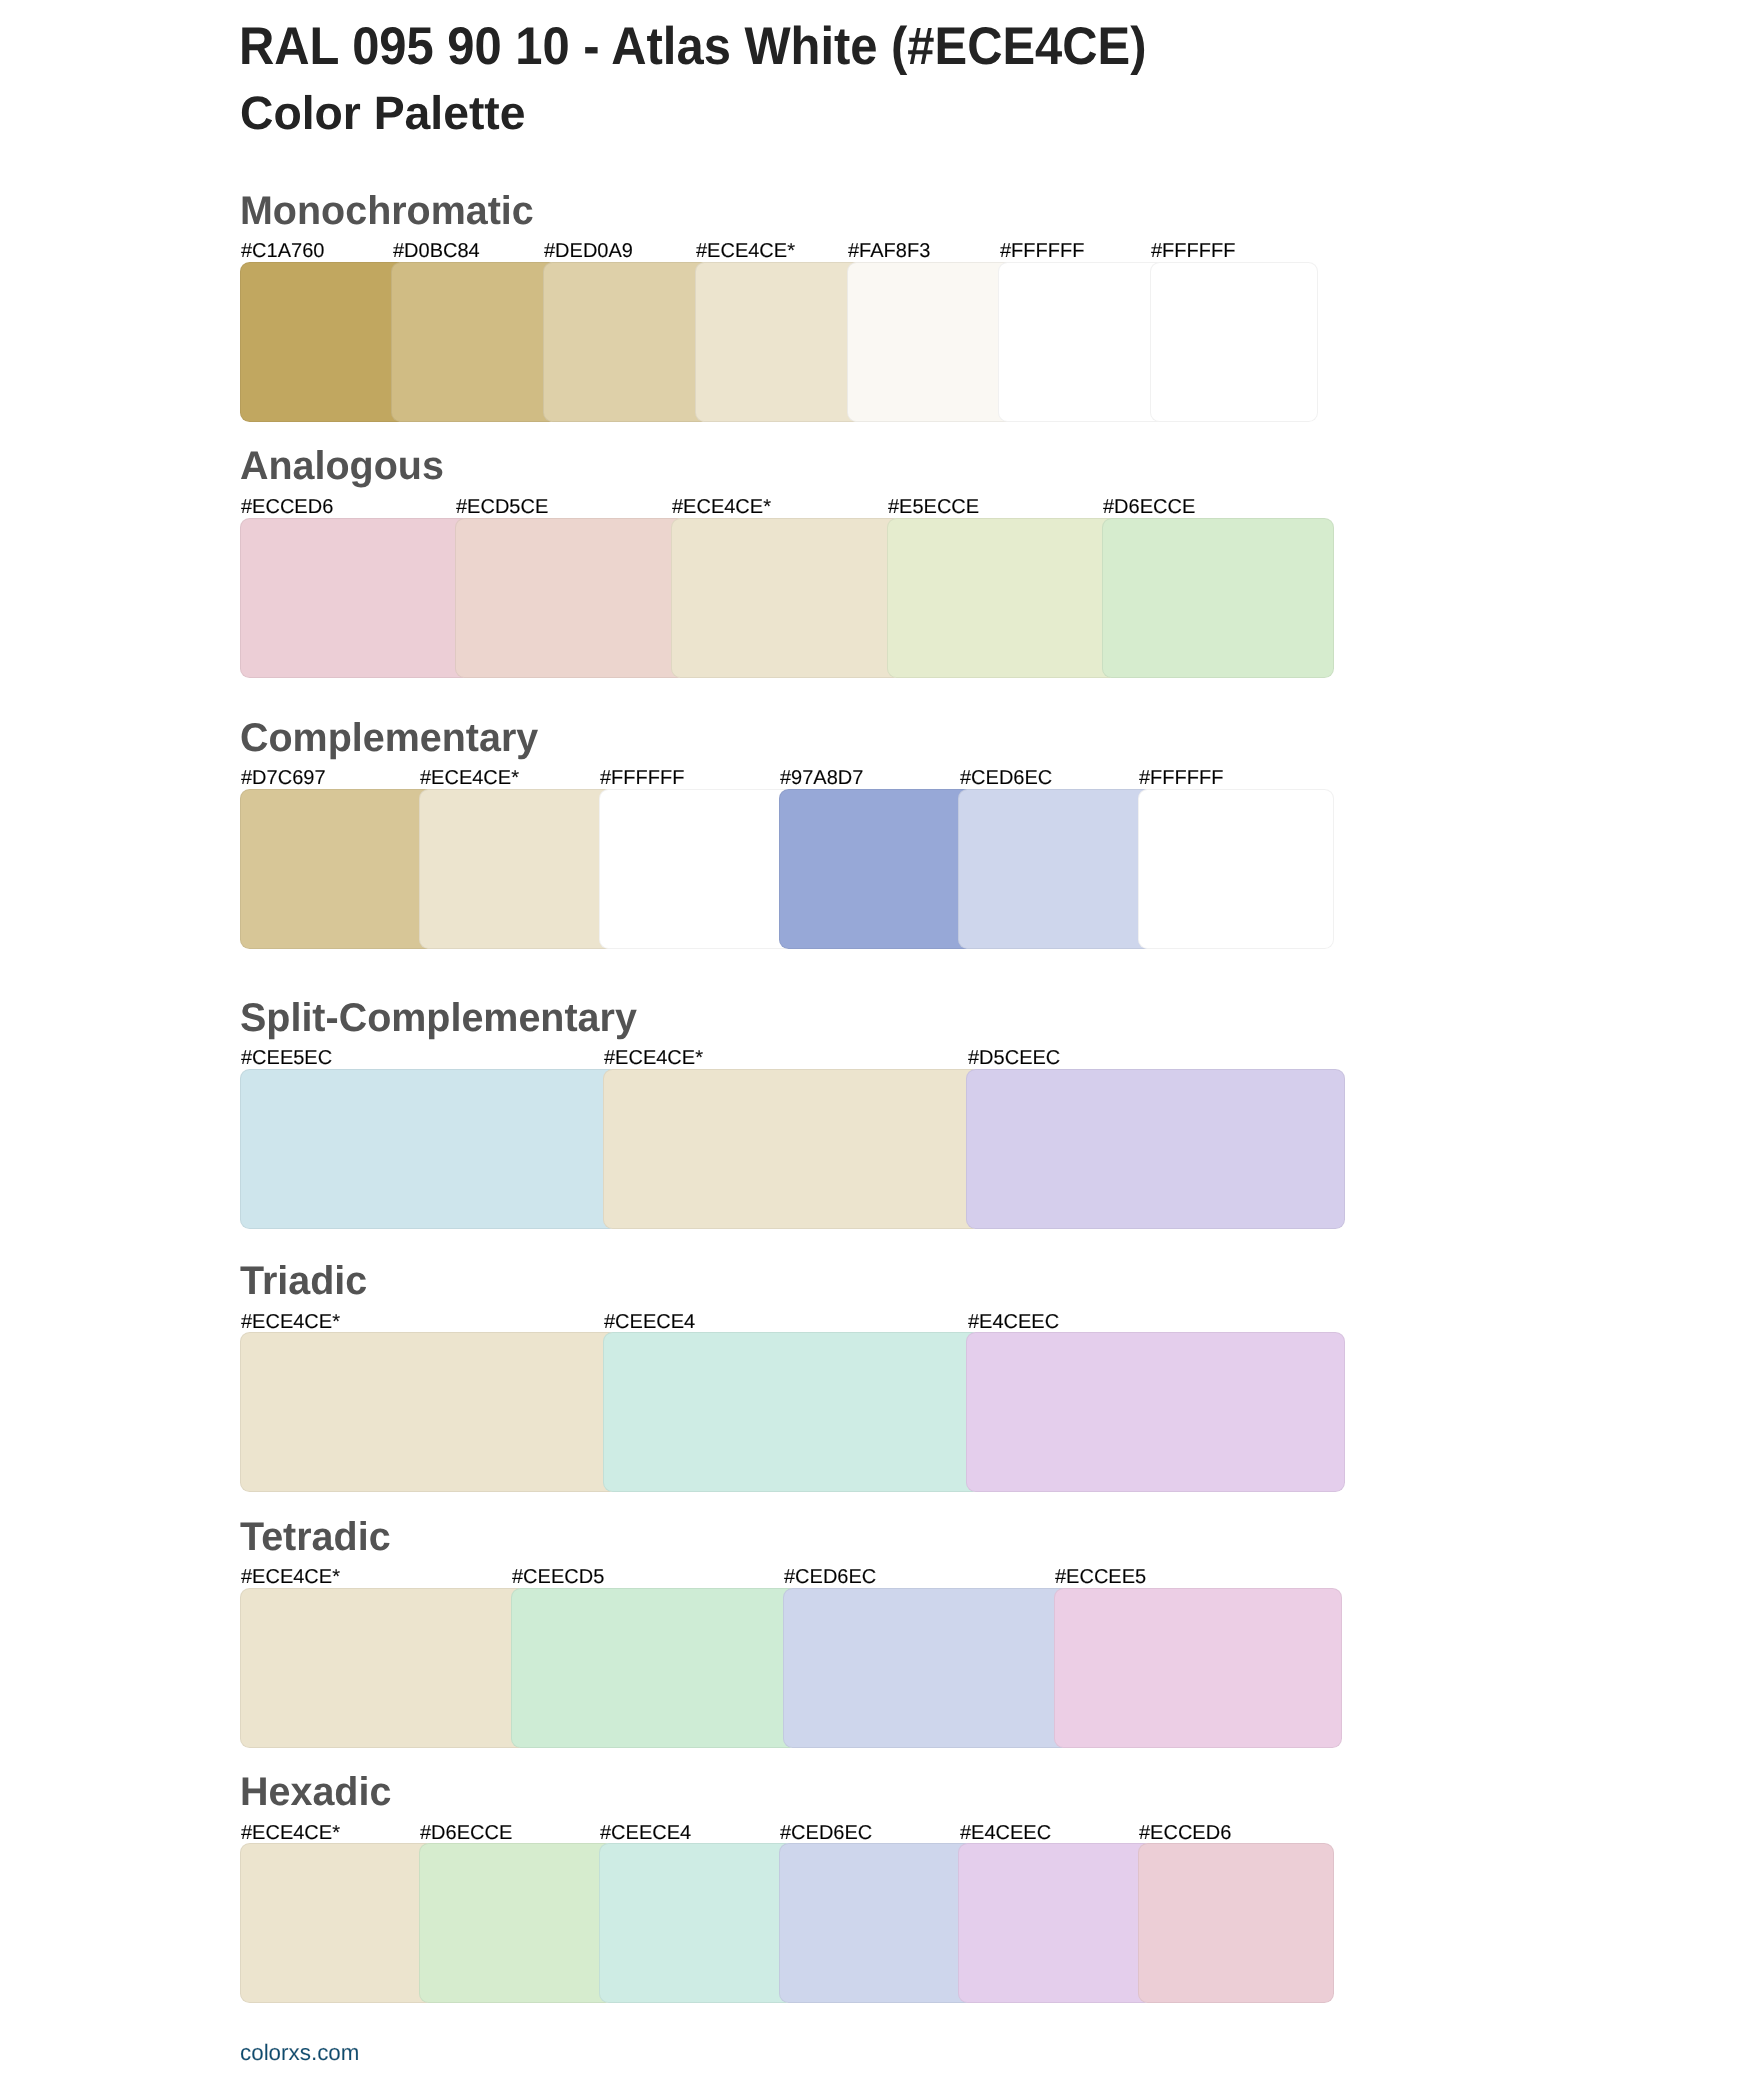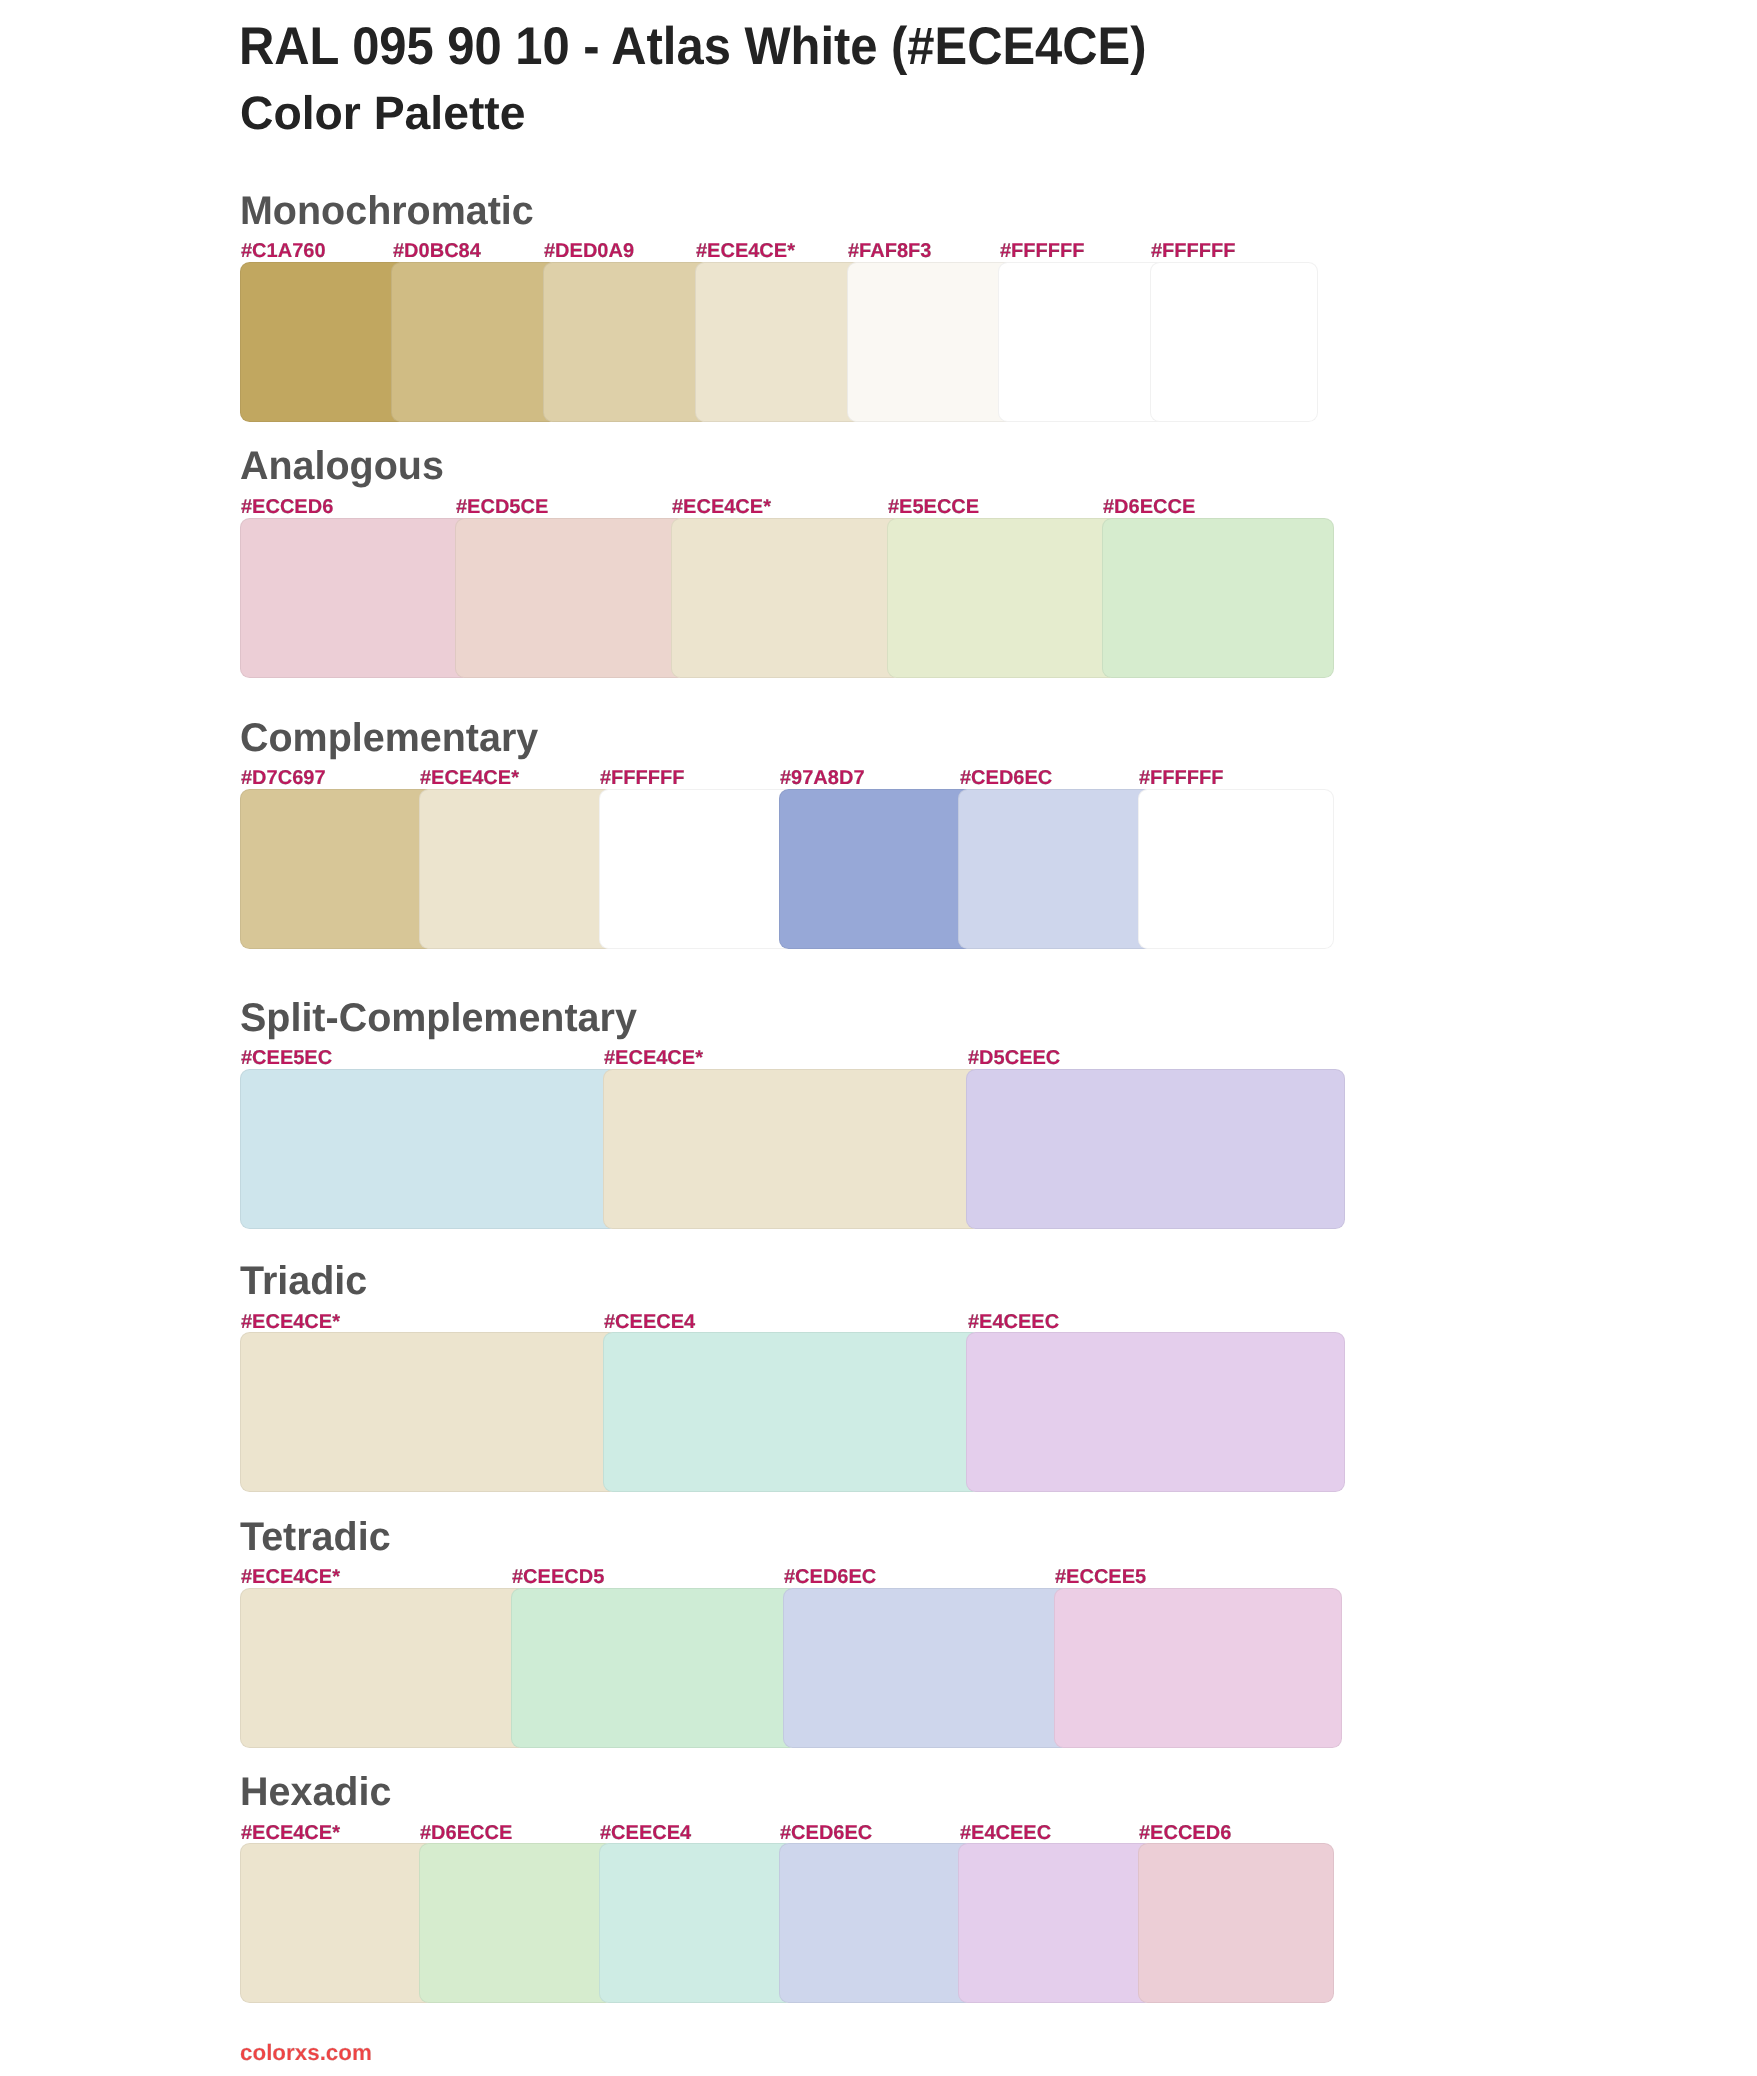--- a/index.html
+++ b/index.html
@@ -22,22 +22,22 @@
     left:var(--x);
     top:var(--t);
     font-size:var(--fs);
     line-height:var(--lh);
     height:var(--lh);
   }
 
   .title   {font-weight:bold;color:#232323;}
   .subtitle{font-weight:bold;color:#232323;}
   .sec-title{font-weight:bold;color:#535353;}
-  .lbl     {font-weight:bold;color:#be185d;-webkit-text-stroke:0.2px #515151;}
-  .footer  {font-weight:bold;color:#ef4444;-webkit-text-stroke:0.2px #b4b4b4;}
+  .lbl     {font-weight:normal;color:#000000;-webkit-text-stroke:0.2px #515151;}
+  .footer  {font-weight:normal;color:#0c4a6e;-webkit-text-stroke:0.2px #b4b4b4;}
 
   .section{position:absolute;left:0;top:0;width:1757px;height:0;}
 
   .sw{
     position:absolute;
     left:var(--x);
     top:var(--t);
     width:var(--w);
     height:160px;
     border-radius:9.6px;

